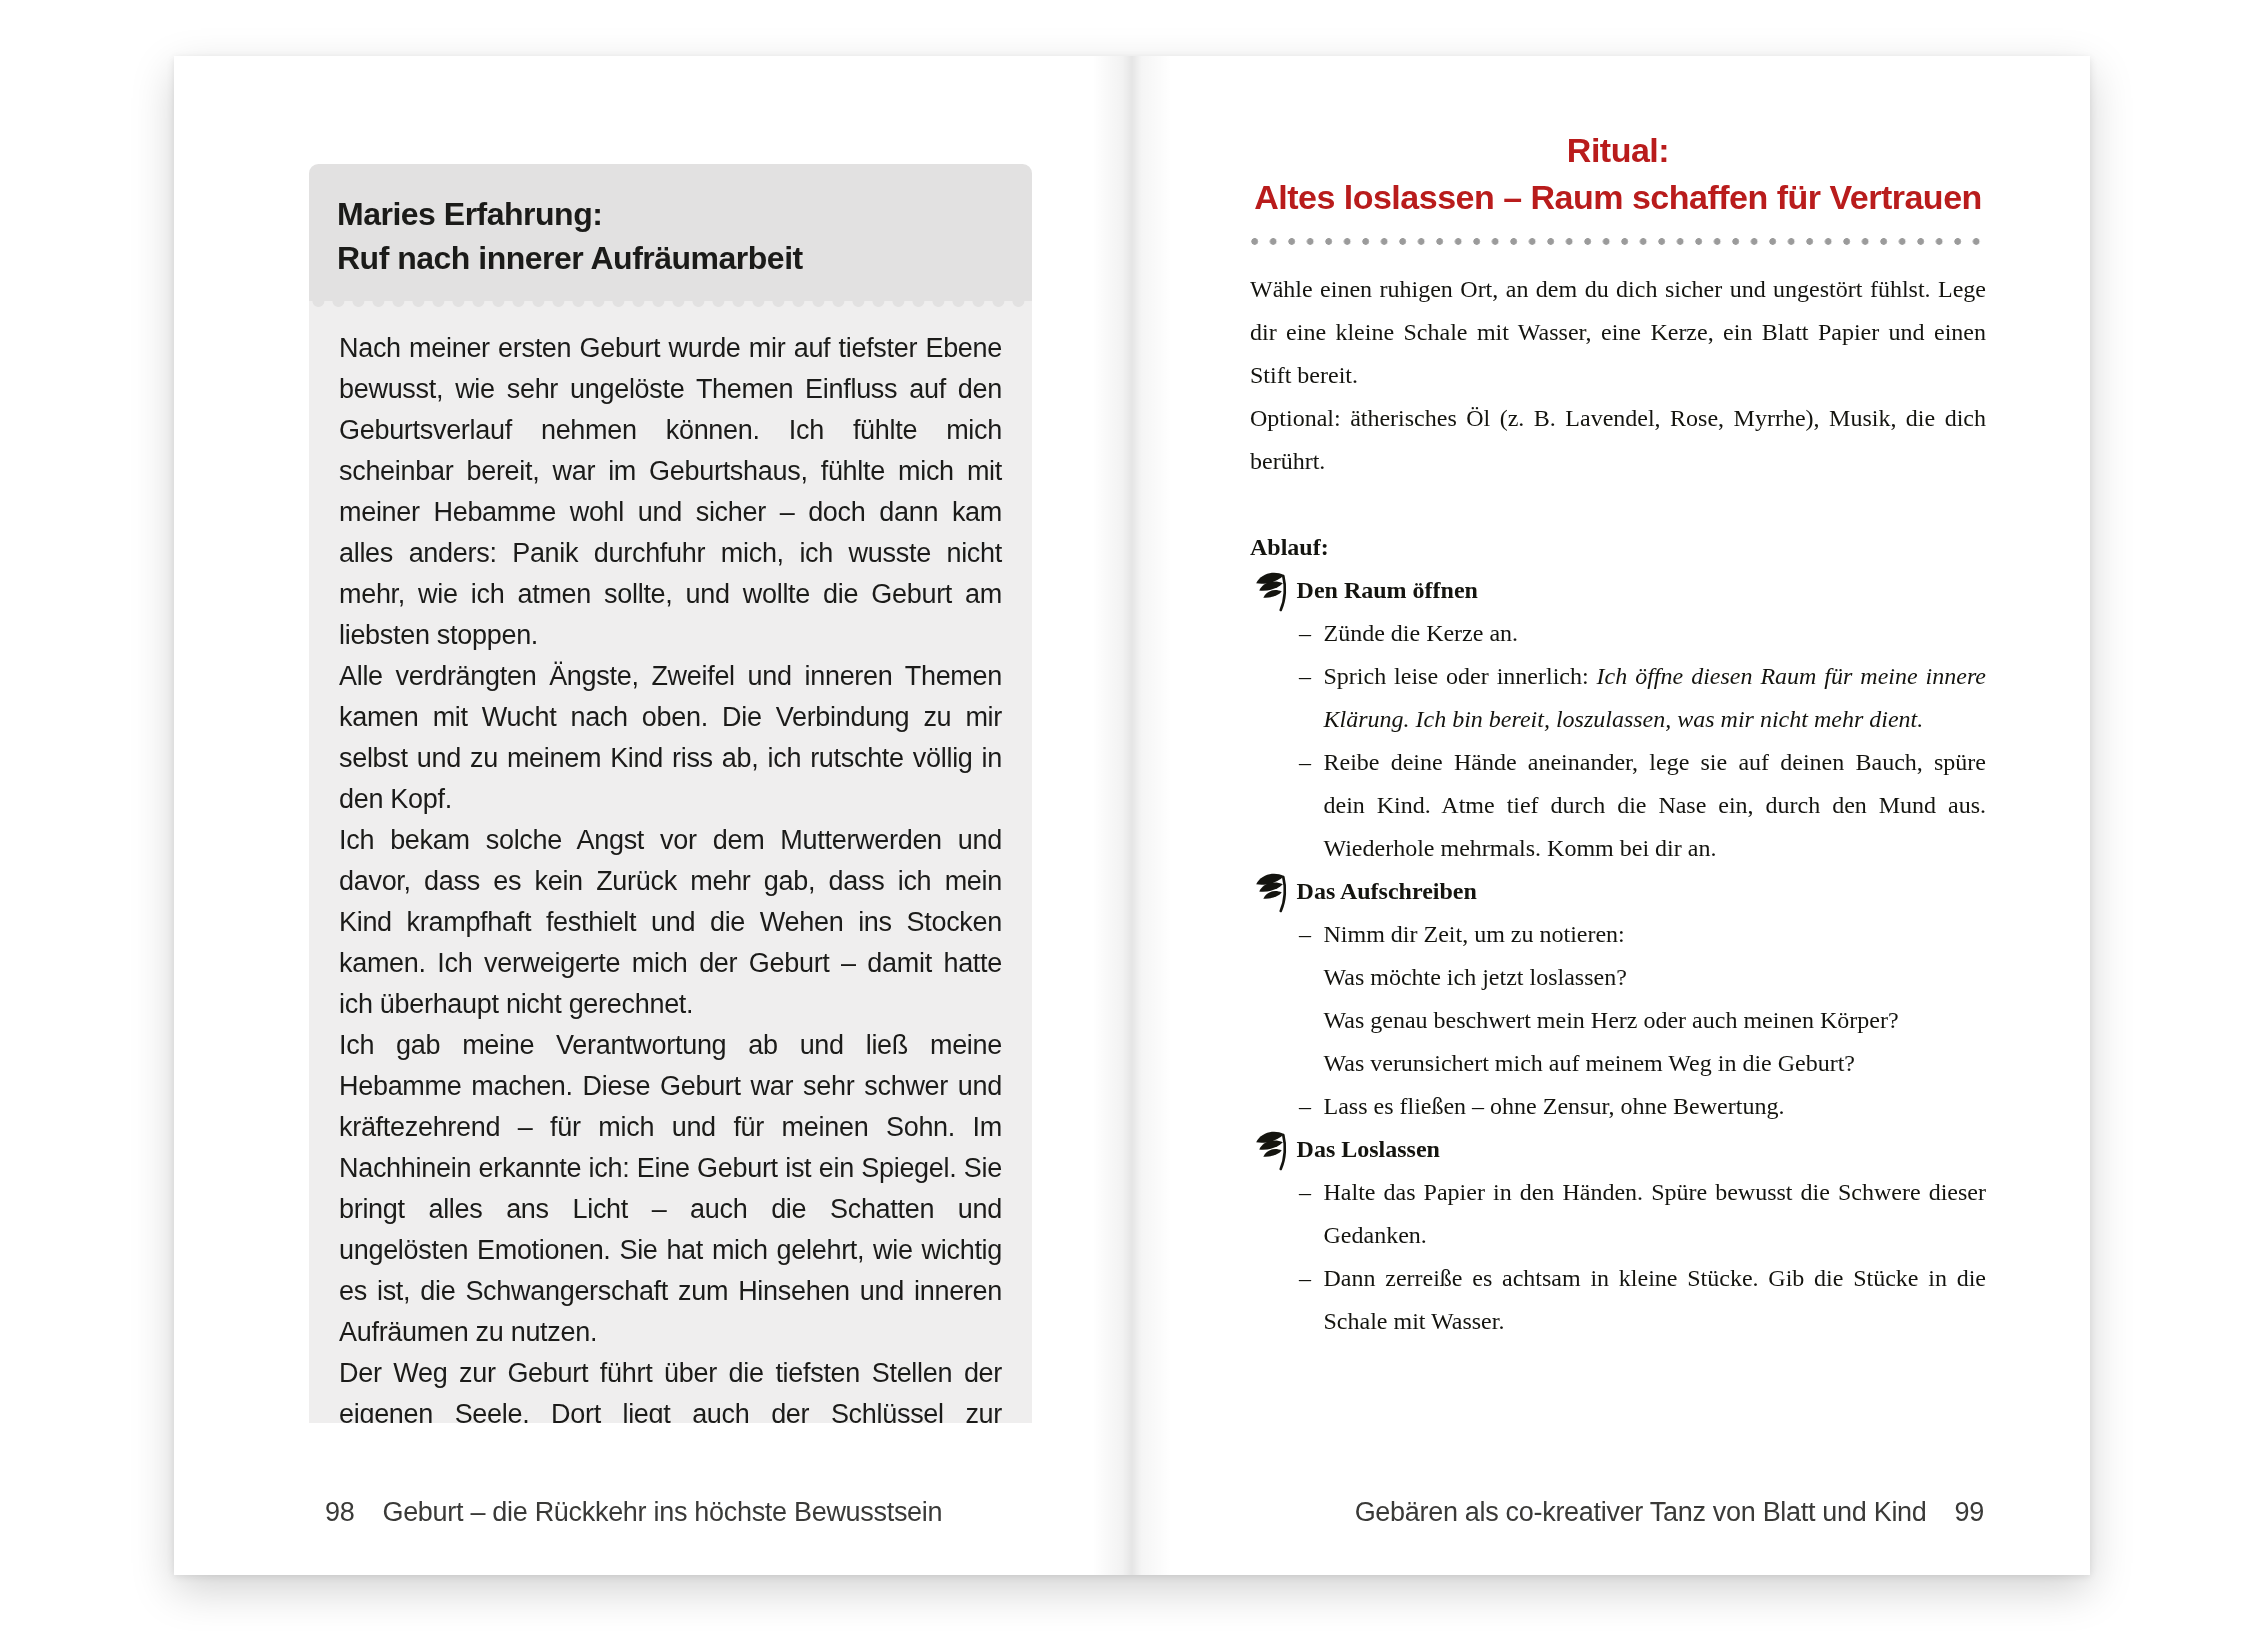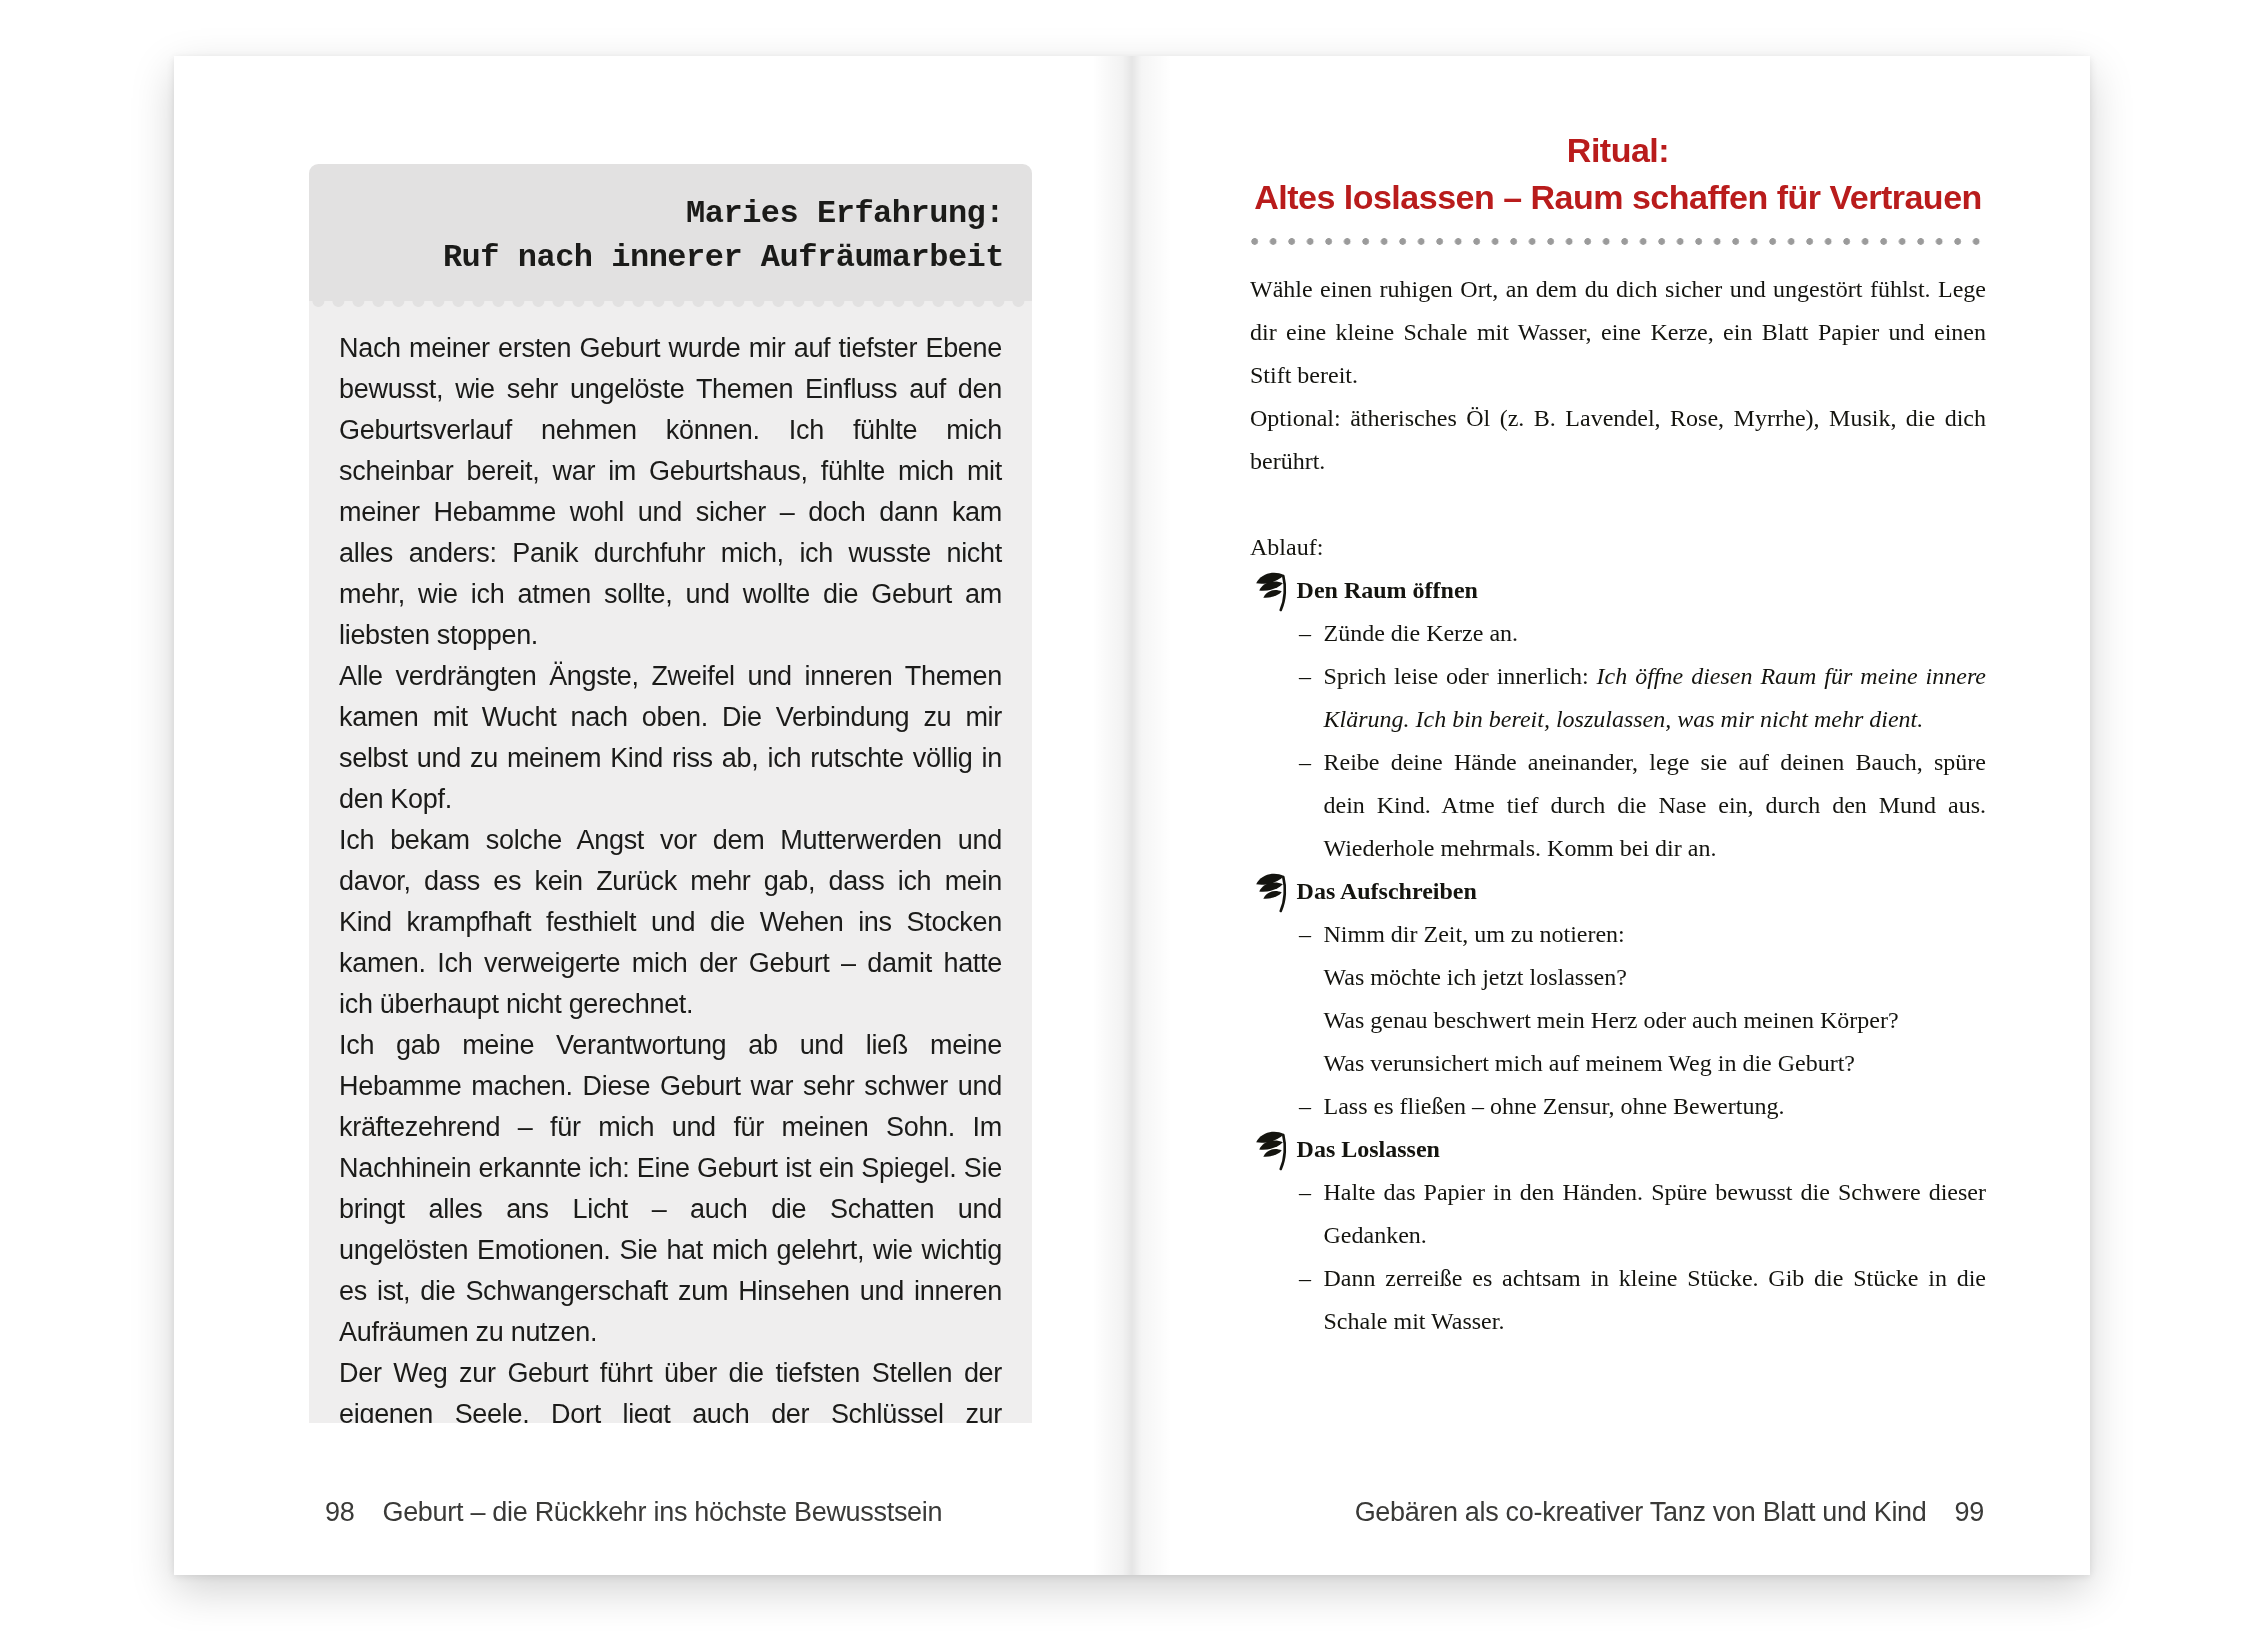--- a/index.html
+++ b/index.html
@@ -23,23 +23,22 @@
   }
 
   
   .exp-box{
     position:absolute;left:135px;top:108px;width:723px;height:1259px;
     overflow:hidden;
   }
   .exp-head{
     background:#e2e1e1;
     border-radius:9.4px 9.4px 0 0;
-    padding:28px 28px 21px 28px;
-    text-align:right;
-    font-family:Liberation Mono, monospace;
+    padding:28px 13px 21px 28px;
+    text-align:left;
   }
   .exp-head .t{
     font-size:32px;line-height:44px;font-weight:bold;letter-spacing:-0.5px;
     color:#1b1b19;
   }
   .scallop{
     height:12.2px;
     background-color:#efeeee;
     background-image:radial-gradient(circle at 9.4px 0px,#e2e1e1 5.6px,rgba(0,0,0,0) 6.4px);
     background-size:20px 12.2px;
@@ -78,21 +77,21 @@
     margin-top:15px;height:11.3px;width:100%;
     background-image:radial-gradient(circle at 4.7px 5.6px,#9b9b9b 3.1px,rgba(0,0,0,0) 3.7px);
     background-size:18.5px 11.3px;background-repeat:repeat-x;
   }
   .r-body{
     margin-top:21px;
     font-family:"Liberation Serif",serif;
     font-size:24px;line-height:43px;color:#14140f;
   }
   .r-body p{margin:0;text-align:justify;hyphens:auto;-webkit-hyphens:auto;}
-  .ablauf{font-weight:normal;margin-top:43px !important;text-align:left !important;}
+  .ablauf{font-weight:bold;margin-top:43px !important;text-align:left !important;}
   .sec-head{
     display:flex;align-items:flex-start;margin-top:0;
   }
   .sec-head .orn{flex:none;width:41px;height:41px;margin-top:1.9px;}
   .sec-head .sh{font-weight:bold;margin-left:5.6px;}
   .items{margin-left:49px;}
   .item{display:flex;}
   .item .dash{flex:none;width:24.5px;}
   .item .itext{flex:1;text-align:justify;hyphens:auto;-webkit-hyphens:auto;}
   .item .itext .qline{text-align:left;}

